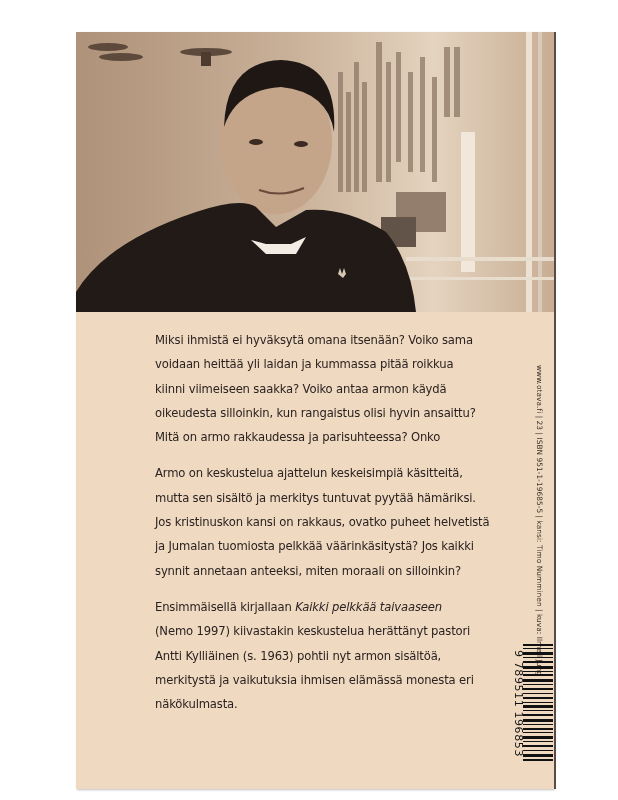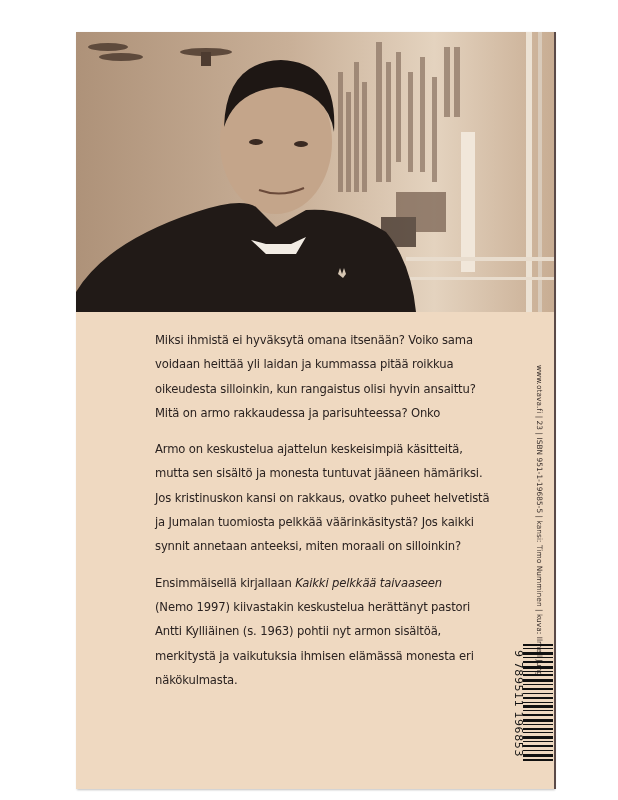--- a/index.html
+++ b/index.html
@@ -93,26 +93,27 @@
       <path d="M0 280 L0 260 Q30 210 120 180 Q165 165 180 175 L200 195 L230 178 Q270 175 310 200 Q335 230 340 280 Z" fill="#211a17"></path>
       <path d="M175 208 L190 222 L220 222 L230 205 L215 212 L190 212 Z" fill="#f2ece4"></path>
       <path d="M262 242 l2 -6 l2 6 l2 -6 l2 6 l-3 4 z" fill="#d6c6b3"></path>
     </svg>
   </div>
 
   <div class="body-text">
     <p>
       <span class="line">Miksi ihmistä ei hyväksytä omana itsenään? Voiko sama</span>
       <span class="line">voidaan heittää yli laidan ja kummassa pitää roikkua</span>
+      <span class="line">kiinni viimeiseen saakka? Voiko antaa armon käydä</span>
       <span class="line">oikeudesta silloinkin, kun rangaistus olisi hyvin ansaittu?</span>
       <span class="line">Mitä on armo rakkaudessa ja parisuhteessa? Onko</span>
     </p>
     <p>
       <span class="line">Armo on keskustelua ajattelun keskeisimpiä käsitteitä,</span>
-      <span class="line">mutta sen sisältö ja monesta tuntuvat jääneen hämäriksi.</span>
+      <span class="line">mutta sen sisältö ja merkitys tuntuvat pyytää hämäriksi.</span>
       <span class="line">Jos kristinuskon kansi on rakkaus, ovatko puheet helvetistä</span>
       <span class="line">ja Jumalan tuomiosta pelkkää väärinkäsitystä? Jos kaikki</span>
       <span class="line">synnit annetaan anteeksi, miten moraali on silloinkin?</span>
     </p>
     <p>
       <span class="line"><span>Ensimmäisellä kirjallaan </span><em>Kaikki pelkkää taivaaseen</em></span>
       <span class="line">(Nemo 1997) kiivastakin keskustelua herättänyt pastori</span>
       <span class="line">Antti Kylliäinen (s. 1963) pohtii nyt armon sisältöä,</span>
       <span class="line">merkitystä ja vaikutuksia ihmisen elämässä monesta eri</span>
       <span class="line">näkökulmasta.</span>

